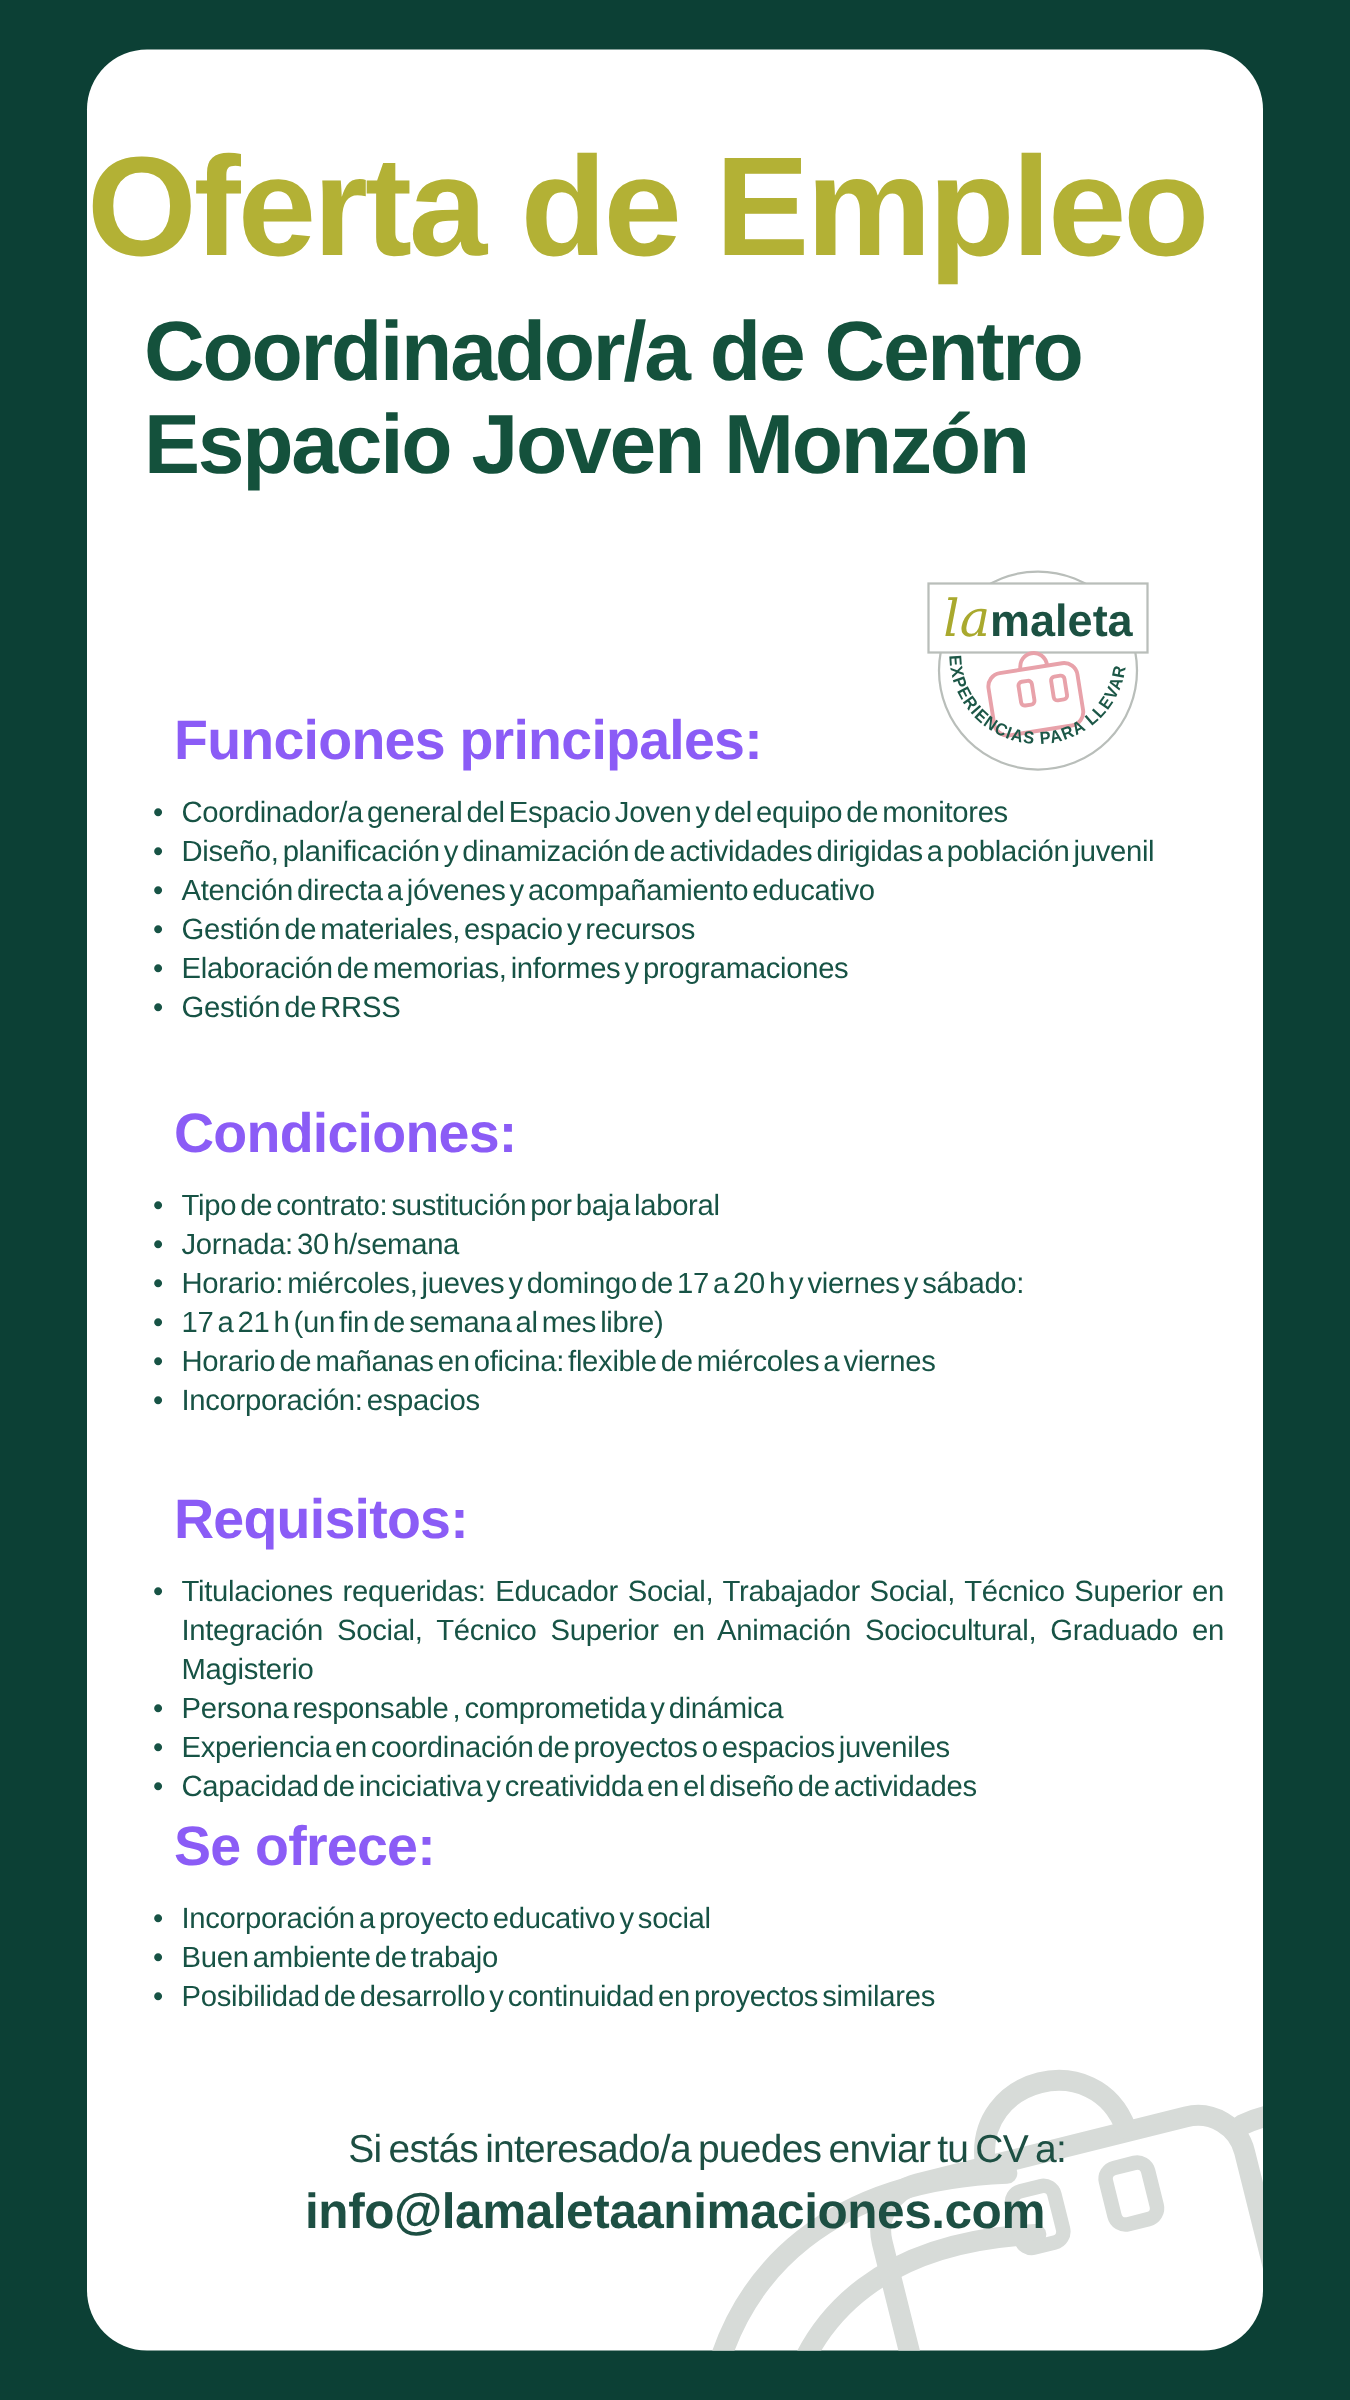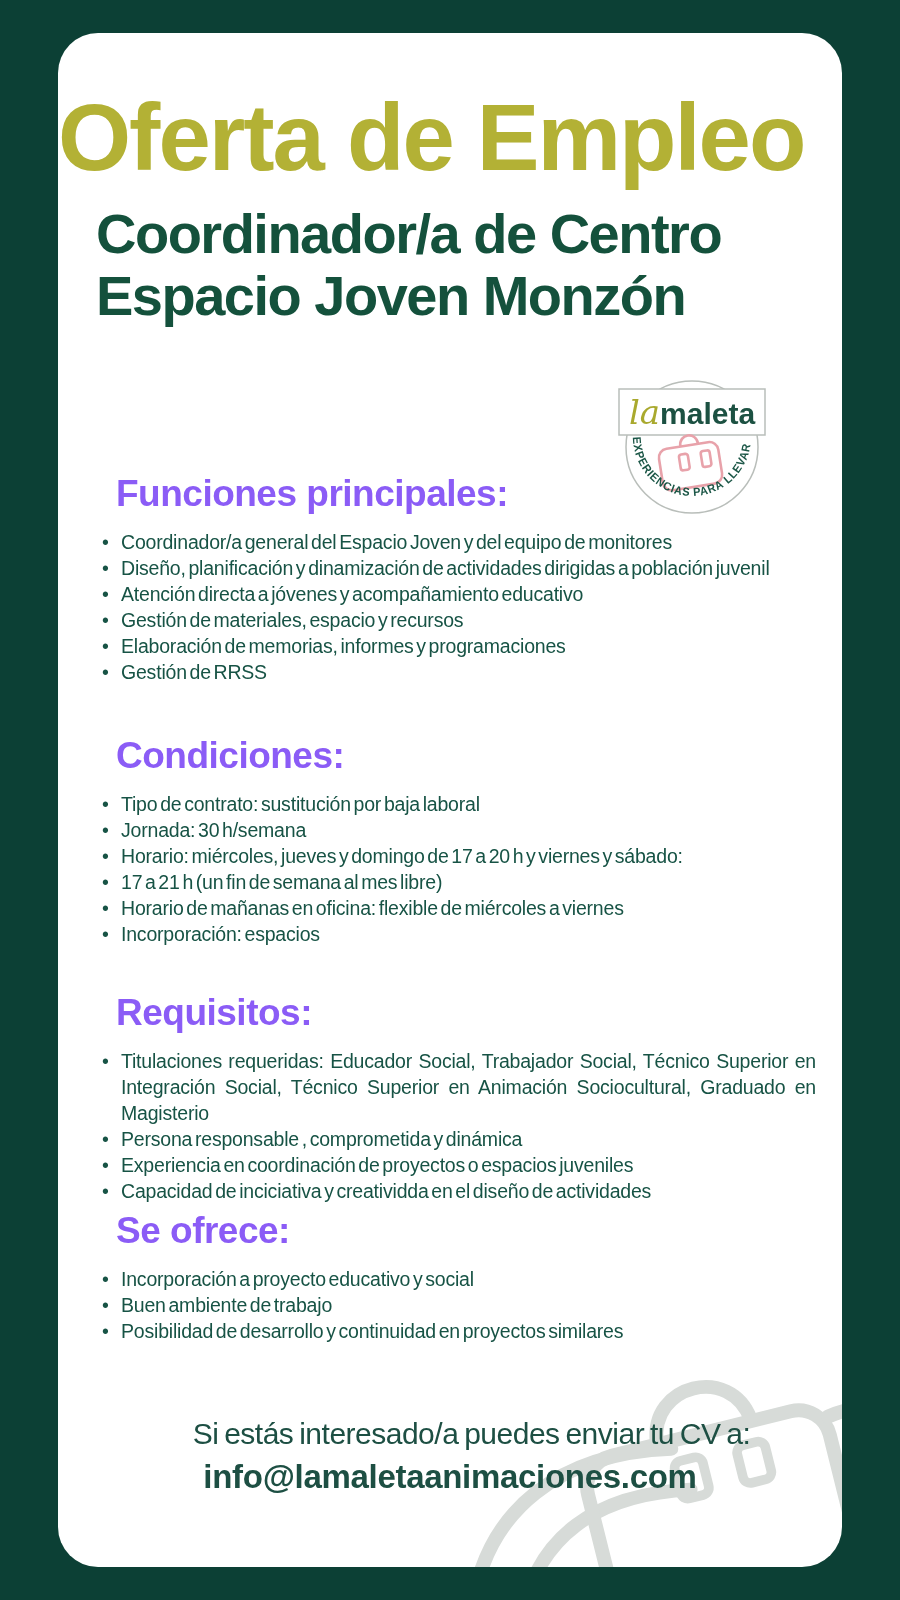--- a/index.html
+++ b/index.html
@@ -52,21 +52,21 @@
   .section li::before {
     content:"\2022";
     position:absolute; left:2px; top:0;
   }
   .justify { text-align:justify; text-align-last:left; }
   .footer {
     position:absolute; top:1384px; left:0; right:0;
     text-align:center; z-index:2;
     color:#1d4f43;
   }
-  .footer .note { font-size:30px; letter-spacing:-0.5px; word-spacing:-2px;padding-left:43px; }
+  .footer .note { font-size:26px; letter-spacing:-0.5px; word-spacing:-2px;padding-left:43px; }
   .footer .email { font-size:33px; font-weight:bold; margin-top:7px; letter-spacing:-0.3px; }
   .watermark { position:absolute; right:-55px; bottom:-45px; z-index:0; }
 </style>
 </head>
 <body>
 
 <div class="card">
 
   <svg class="watermark" viewBox="0 0 400 300" width="430" height="322" aria-hidden="true">
     <g fill="none" stroke="#d7dbd8" stroke-width="13" stroke-linecap="round" stroke-linejoin="round">

